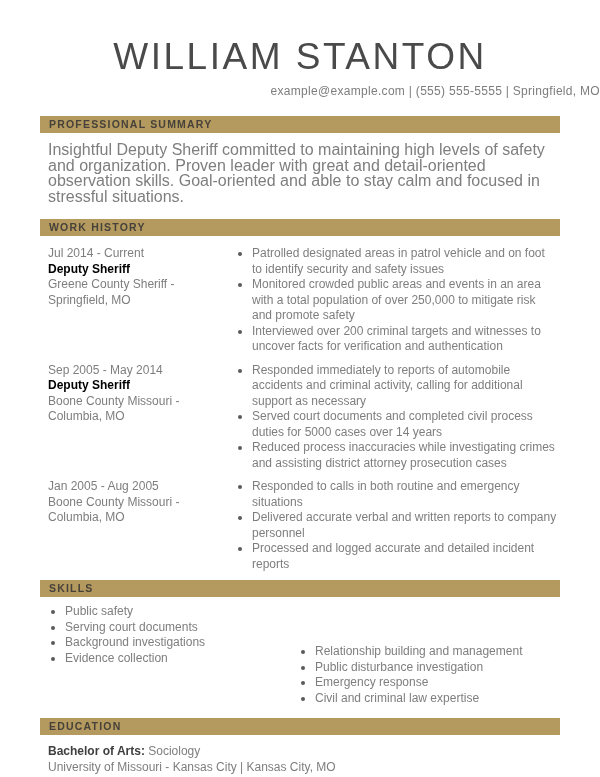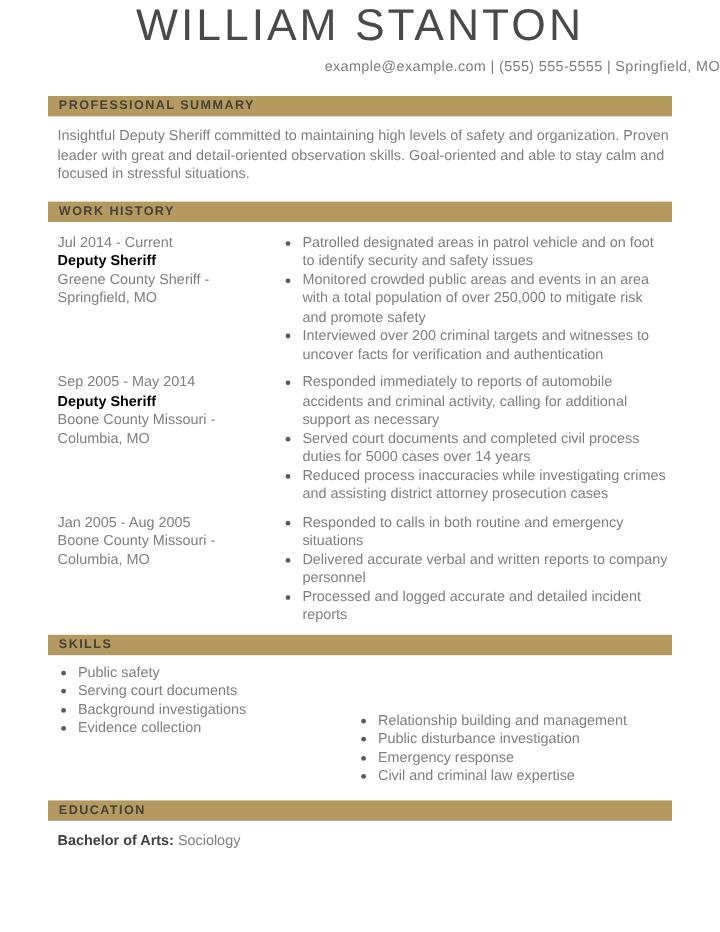--- a/index.html
+++ b/index.html
@@ -6,20 +6,21 @@
   html,body { background:#ffffff; }
   body { font-family:"Liberation Sans","DejaVu Sans",sans-serif; }
   .page {
     position:relative;
     width:600px; height:777px;
     background:#ffffff;
     overflow:hidden;
   }
   
   .name {
+    padding-top:36px;
     text-align:center;
     font-size:37px;
     line-height:42px;
     font-weight:normal;
     letter-spacing:2.5px;
     color:#4a4a4a;
   }
   .contact {
     margin-top:6px;
     text-align:right;
@@ -39,21 +40,21 @@
     font-weight:bold;
     letter-spacing:1.2px;
   }
   .bar-summary   { margin-top:18px; }
   .bar-work      { margin-top:15px; }
   .bar-skills    { margin-top:8px; }
   .bar-education { margin-top:12px; }
   
   .summary-text {
     margin:9px 42px 0 48px;
-    font-size:12px;
+    font-size:16px;
     line-height:15.5px;
     color:#7e7e7e;
   }
   
   .jobs { margin:10px 42px 0 48px; }
   .job { display:flex; margin-bottom:8px; }
   .job-left {
     width:152px; flex:none;
     font-size:12px; line-height:15.5px;
     color:#7e7e7e;
@@ -151,15 +152,16 @@
         <li>Civil and criminal law expertise</li>
       </ul>
   </div>
 
   <div class="section-bar bar-education">EDUCATION</div>
   <div class="edu">
     <div>
       <span class="edu-degree-label">Bachelor of Arts:</span>
       <span>Sociology</span>
     </div>
+    <div>University of Missouri - Kansas City | Kansas City, MO</div>
   </div>
 
 </div>
 
 </body></html>

